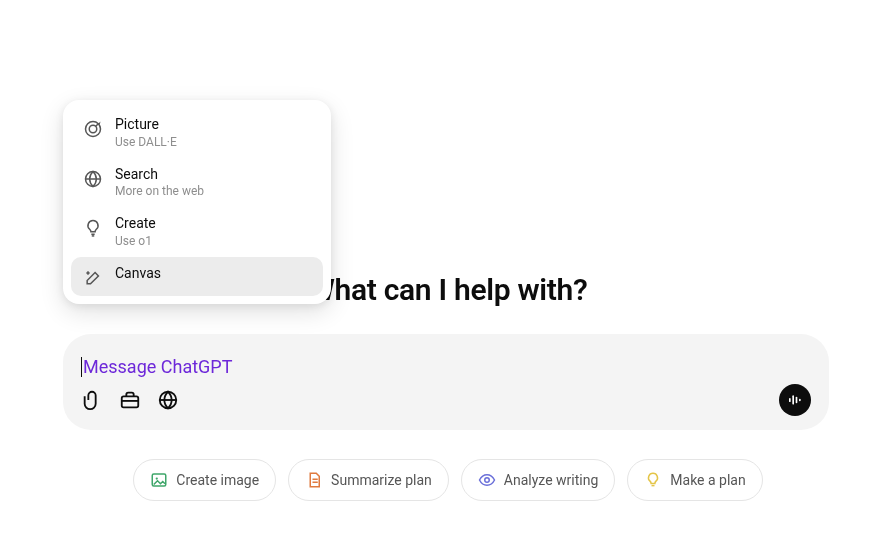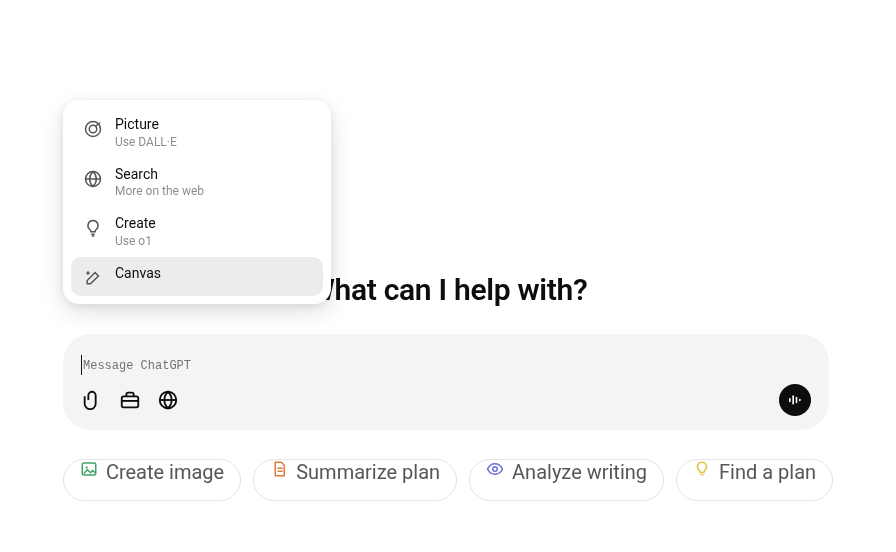--- a/index.html
+++ b/index.html
@@ -81,24 +81,23 @@
       width: 766px;
       height: 96px;
       background: #f4f4f4;
       border-radius: 28px;
       padding: 16px 18px 14px 18px;
       display: flex;
       flex-direction: column;
       justify-content: space-between;
     }
     .input-placeholder {
-      font-size: 12px;
-      color: #737373;
+      font-size: 18px;
+      color: #6d28d9;
       margin-top: 6px;
-      font-family: Liberation Mono, monospace;
     }
     .input-caret {
       display: inline-block;
       width: 1px;
       height: 20px;
       background: #0d0d0d;
       vertical-align: middle;
       margin-right: 1px;
       position: relative;
       top: -1px;
@@ -139,23 +138,24 @@
       top: 459px;
       display: flex;
       justify-content: center;
       gap: 12px;
     }
     .chip {
       height: 42px;
       border: 1px solid #e5e5e5;
       border-radius: 999px;
       display: flex;
+      align-items: center;
       padding: 0 16px;
       gap: 8px;
-      font-size: 20px;
+      font-size: 14px;
       color: #565656;
       cursor: pointer;
       background: #ffffff;
     }
     .chip .chip-icon {
       width: 18px;
       height: 18px;
       display: flex;
       align-items: center;
       justify-content: center;
@@ -298,17 +298,17 @@
     <span>Analyze writing</span>
   </div>
 
   <div class="chip">
     <span class="chip-icon">
       <svg width="18" height="18" viewBox="0 0 24 24" fill="none" stroke="#e4c548" stroke-width="2">
         <path d="M12 3a6 6 0 0 0-4 10.5c.8.8 1.5 1.8 1.5 3h5c0-1.2.7-2.2 1.5-3A6 6 0 0 0 12 3z"></path>
         <path d="M10 19.5h4"></path>
       </svg>
     </span>
-    <span>Find a plan</span>
+    <span>Make a plan</span>
   </div>
 
 
 </div>
 
 </body></html>

